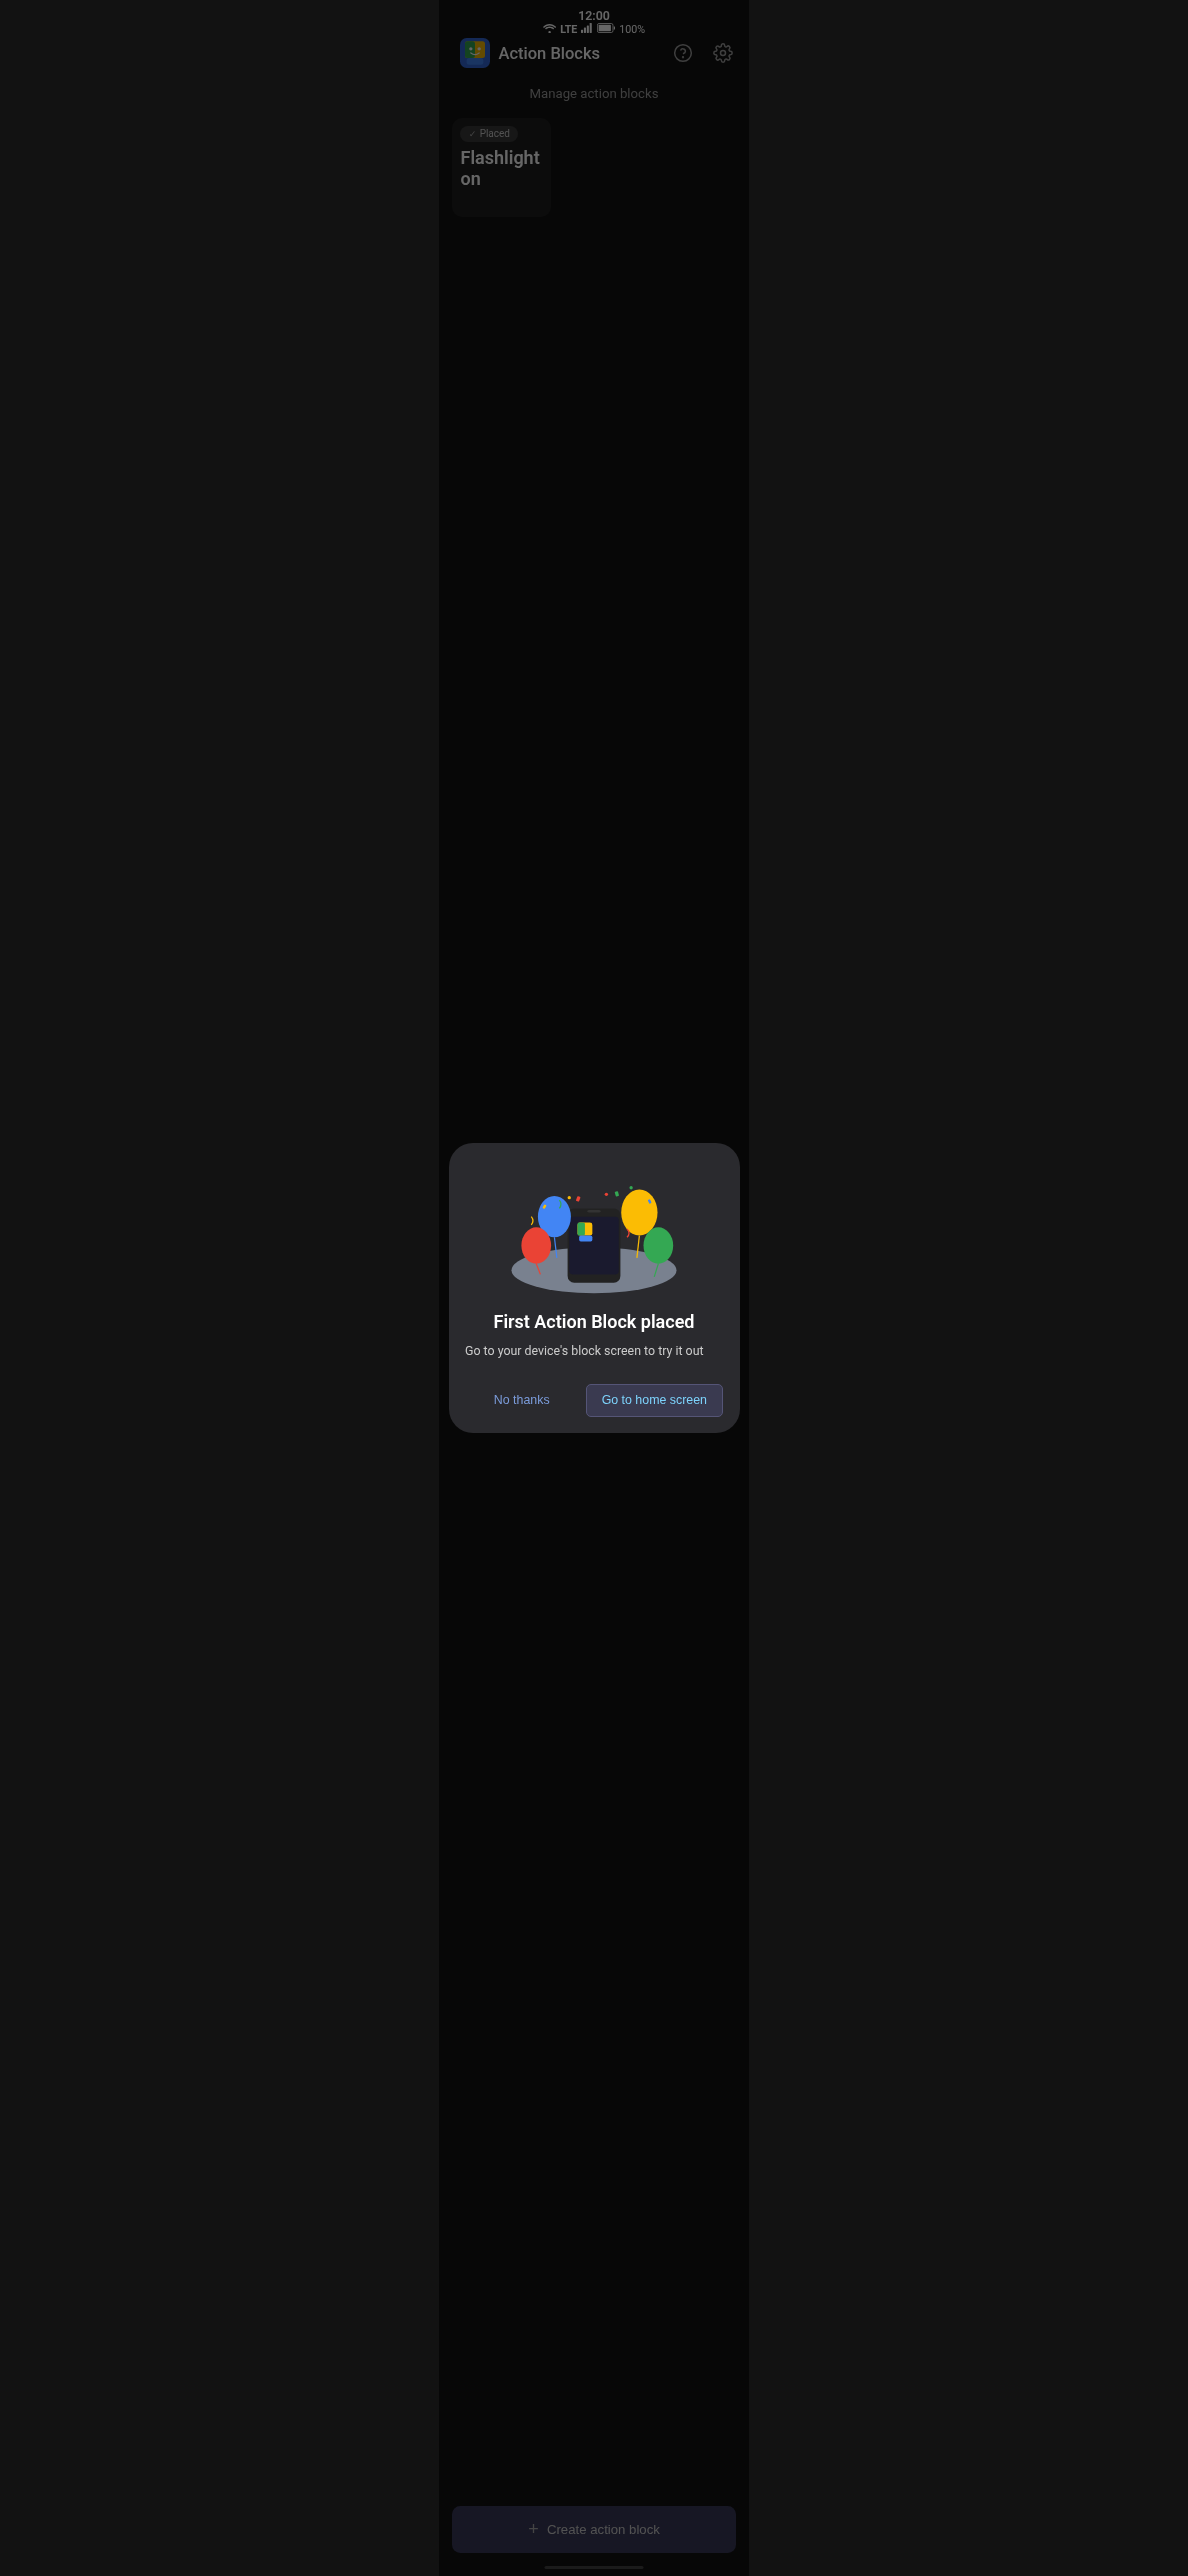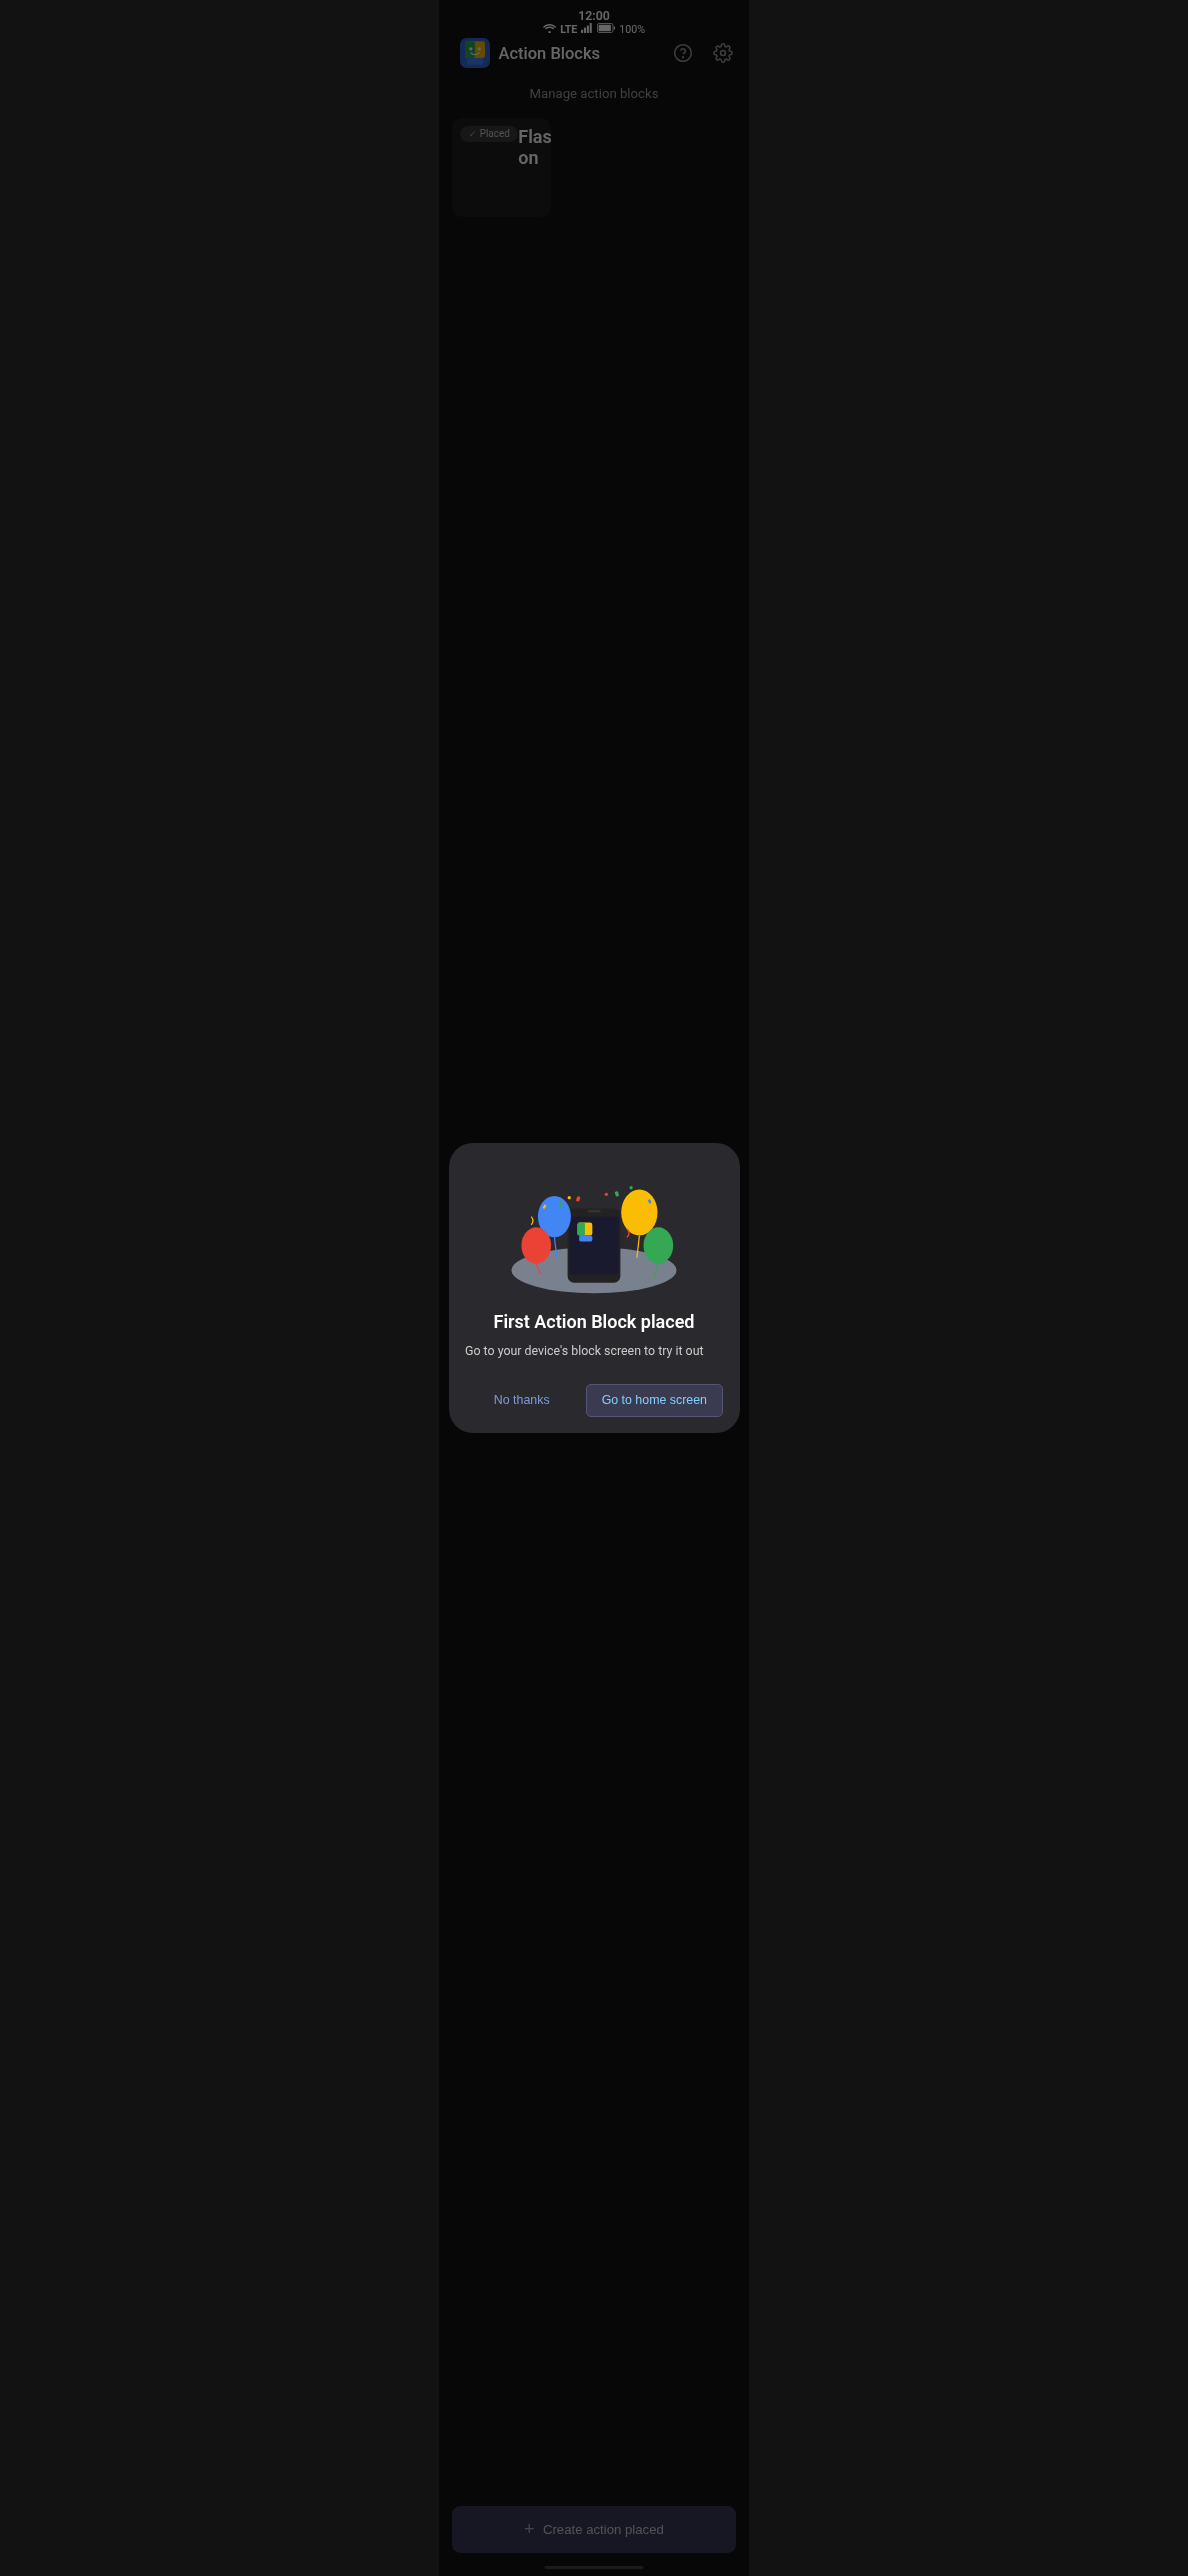--- a/index.html
+++ b/index.html
@@ -99,21 +99,21 @@
     .action-blocks-grid {
       padding: 6.6px 13.2px;
     }
 
     .action-block-card {
       width: 99px;
       height: 99px;
       background-color: #1e1e1e;
       border-radius: 10px;
       display: flex;
-      flex-direction: row;
+      flex-direction: column;
       align-items: flex-start;
       justify-content: flex-start;
       padding: 8.3px;
       position: relative;
       overflow: hidden;
     }
 
     .placed-badge {
       background-color: #3a3a3a;
       border-radius: 16.5px;
@@ -401,18 +401,18 @@
     <div class="dialog-actions">
       <button class="btn-text">No thanks</button>
       <button class="btn-outlined">Go to home screen</button>
     </div>
   </div>
 </div>
 
 <div class="bottom-bar">
   <button class="create-btn">
     <span style="font-size:18px;color:#aaaaaa;">+</span>
-    <span class="create-btn-label">Create action placed</span>
+    <span class="create-btn-label">Create action block</span>
   </button>
 </div>
 
 <div class="home-indicator"></div>
 
 
 </body></html>

